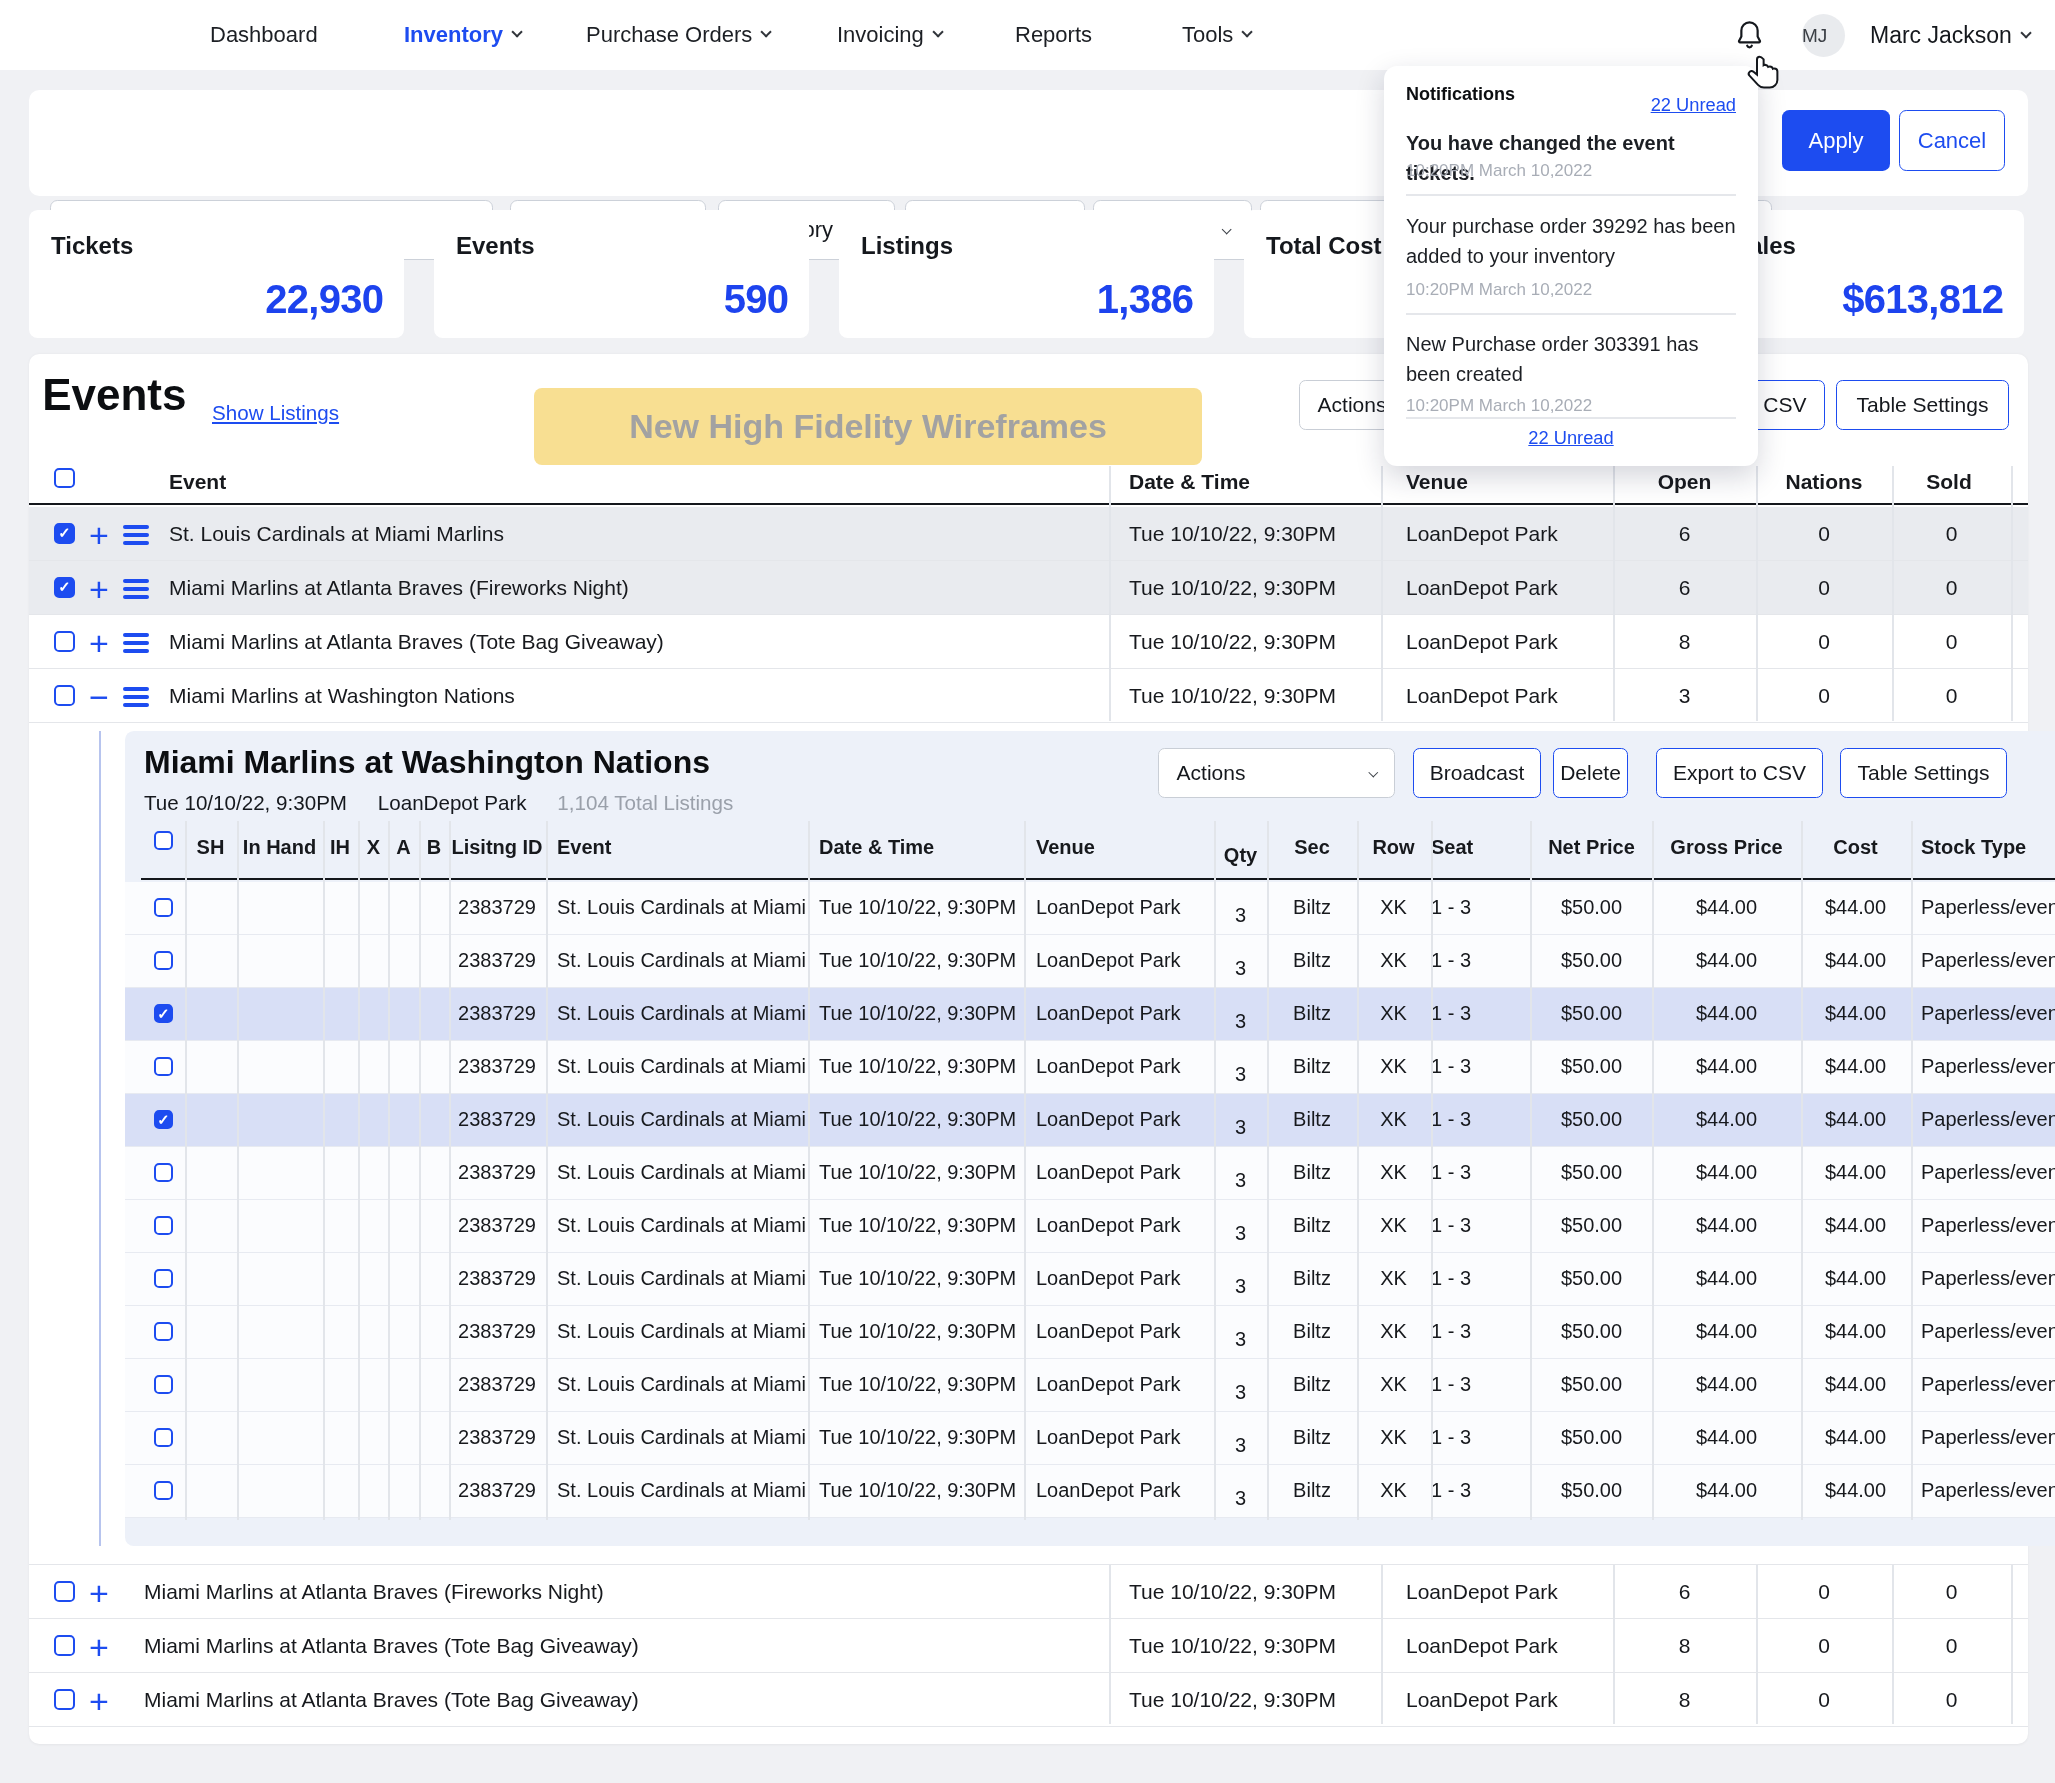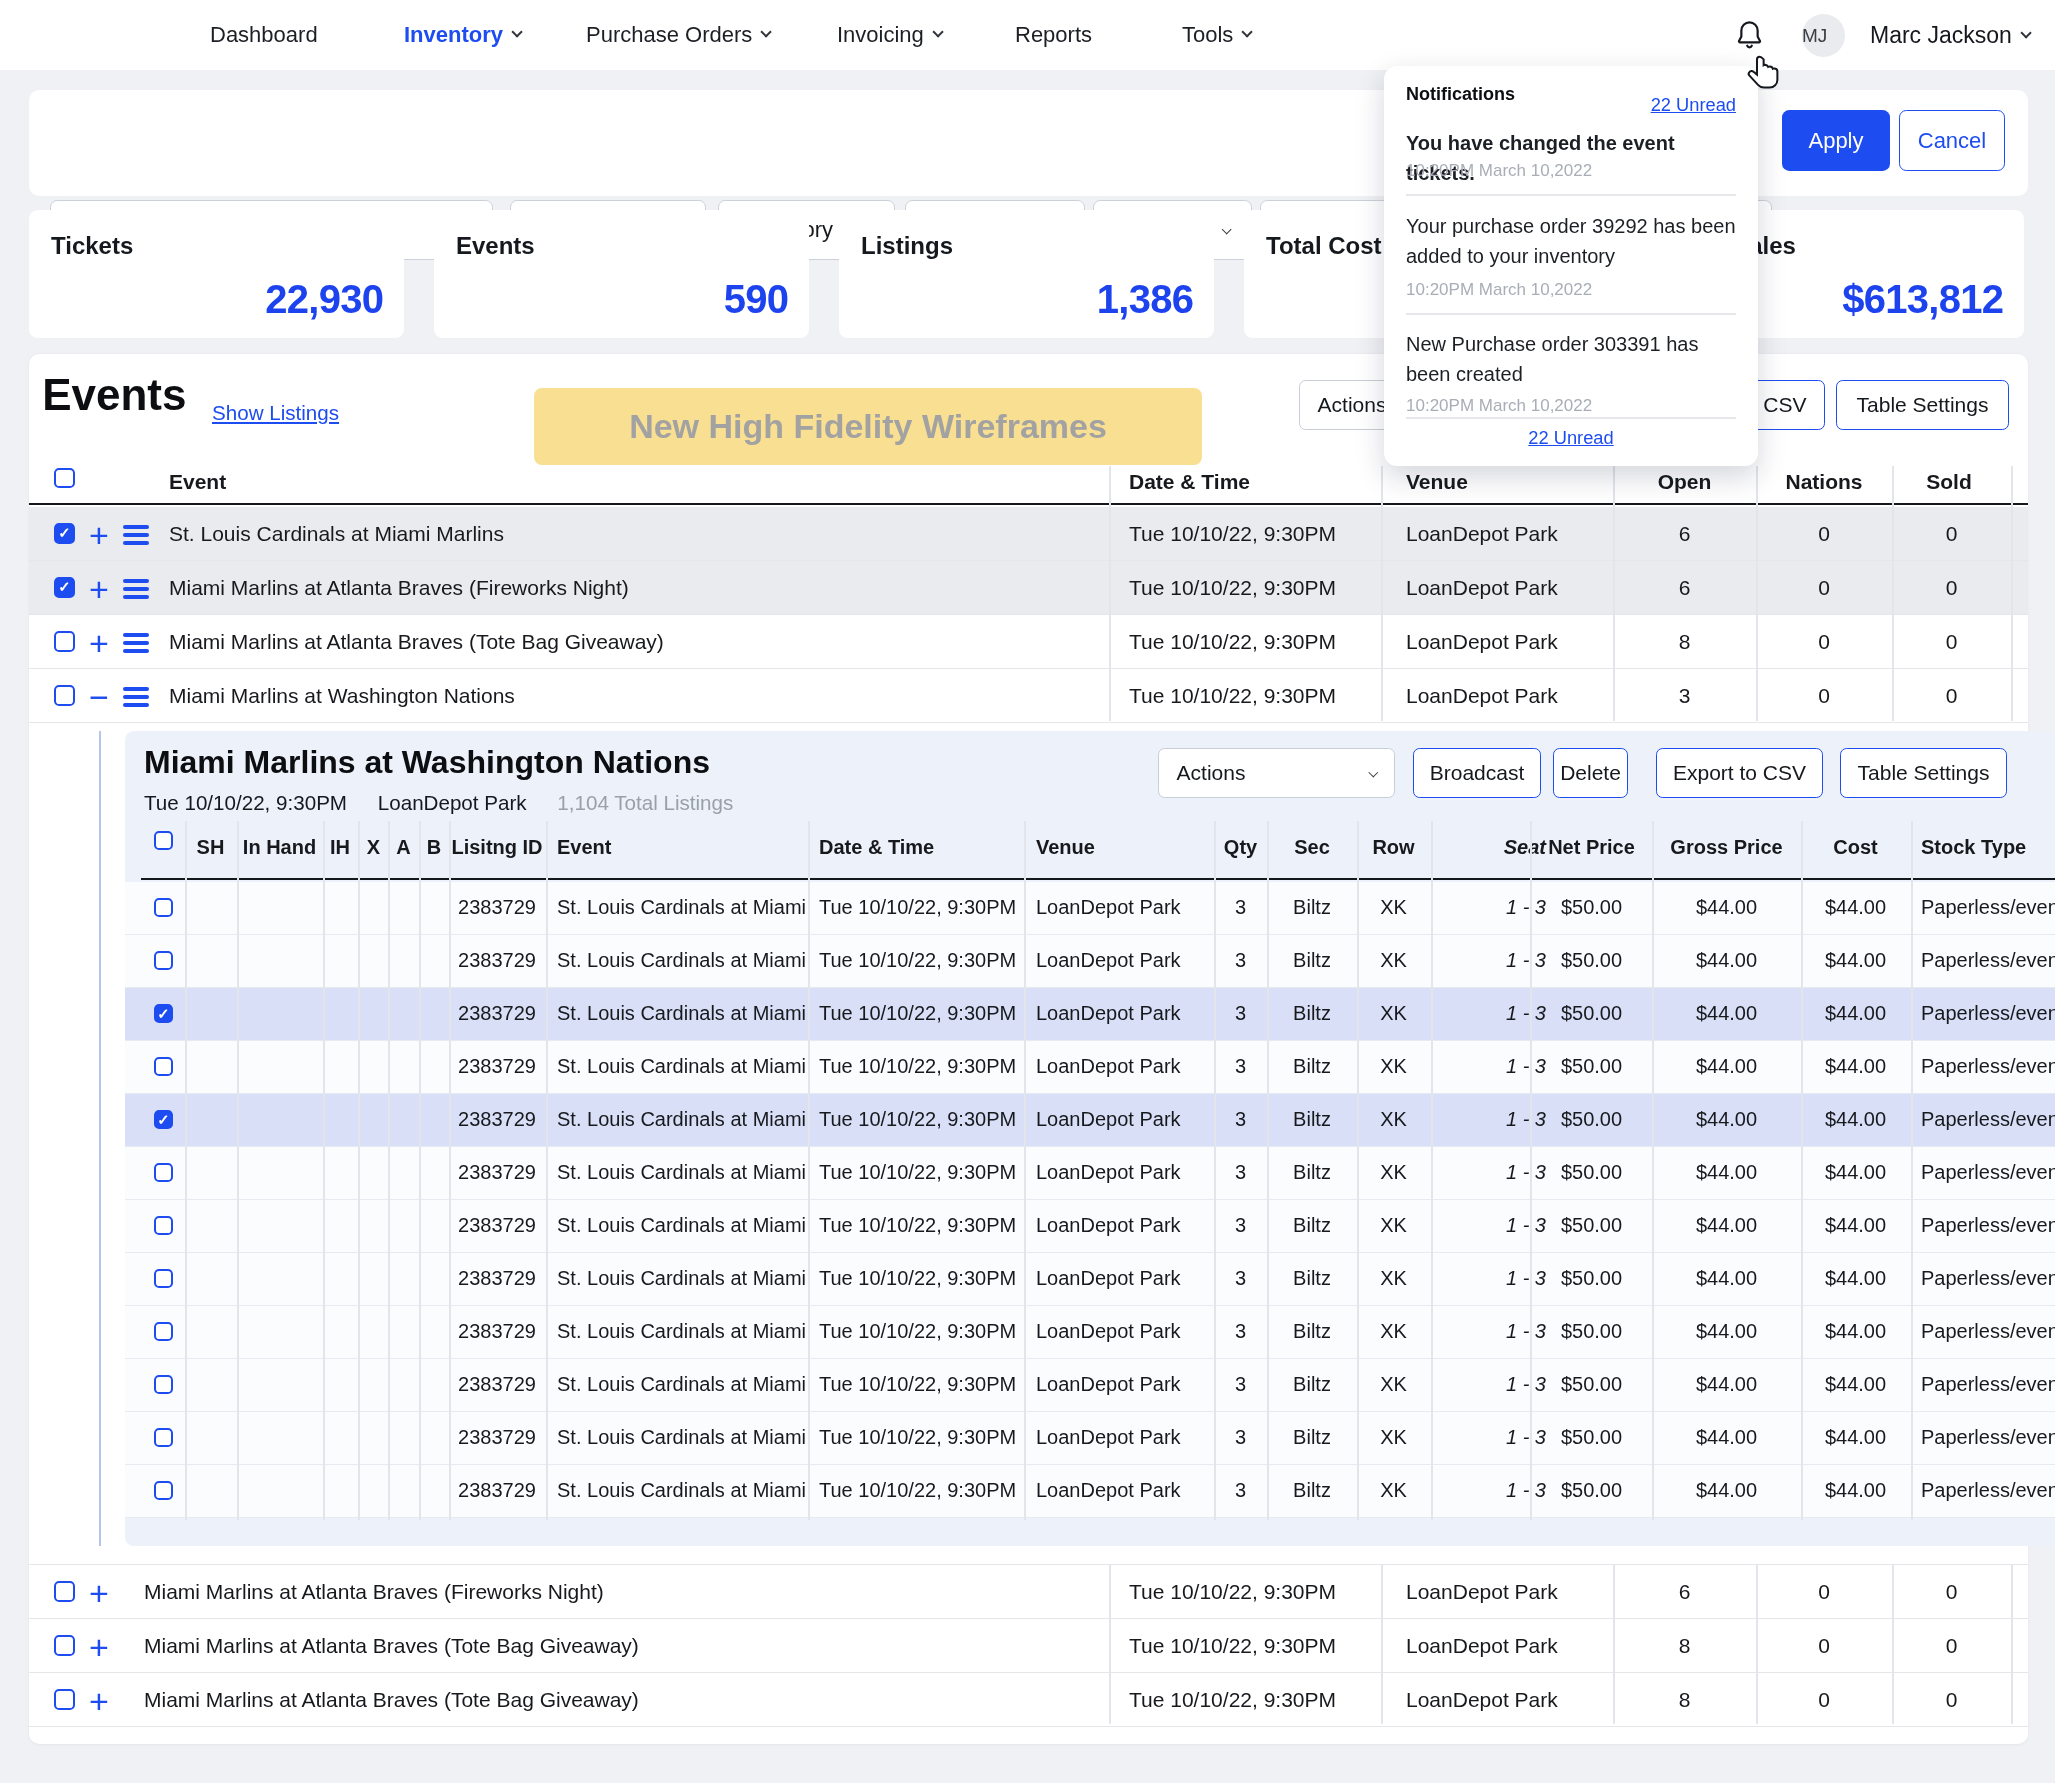--- a/index.html
+++ b/index.html
@@ -93,24 +93,24 @@
   .sc-sh   { left:60px;  width:51px;  text-align:center; }
   .sc-inh  { left:112px; width:87px; text-align:center; }
   .sc-ih   { left:198px; width:34px;  text-align:center; }
   .sc-x    { left:233px; width:31px;  text-align:center; }
   .sc-a    { left:263px; width:31px;  text-align:center; }
   .sc-b    { left:294px; width:30px;  text-align:center; }
   .sc-id   { left:324px; width:96px; text-align:center; }
   .sc-ev   { left:432px; }
   .sc-dt   { left:694px; }
   .sc-ve   { left:911px; }
-  .sc-qty  { left:1089px; width:53px;  text-align:center; }
+  .sc-qty  { left:1089px; width:53px;  text-align:center;margin-top:8px; }
   .sc-sec  { left:1142px; width:90px; text-align:center; }
   .sc-row  { left:1232px; width:73px; text-align:center; }
-  .sc-seat { left:1306px; width:115px; text-align:right;font-style:italic; }
+  .sc-seat { left:1306px; width:115px; text-align:left; }
   .sc-net  { left:1405px; width:123px; text-align:center; }
   .sc-gross{ left:1527px; width:149px; text-align:center; }
   .sc-cost { left:1676px; width:109px; text-align:center; }
   .sc-stock{ left:1796px; }
 
   
   .notif { position:absolute; left:1384px; top:66px; width:374px; height:400px; background:#fff; border-radius:13.2px; box-shadow:0 10.3px 29px rgba(20,30,60,0.18); z-index:60; }
   .n-title { position:absolute; left:22px; top:18.3px; font-size:18px; font-weight:700; color:#0c0e11; }
   .n-unread { position:absolute; right:22px; top:28px; font-size:18.3px; color:#1d4cf0; text-decoration:underline; cursor:pointer; }
   .n-item { position:absolute; left:22px; width:330px; font-size:20px; color:#1c1f24; line-height:30px; }

